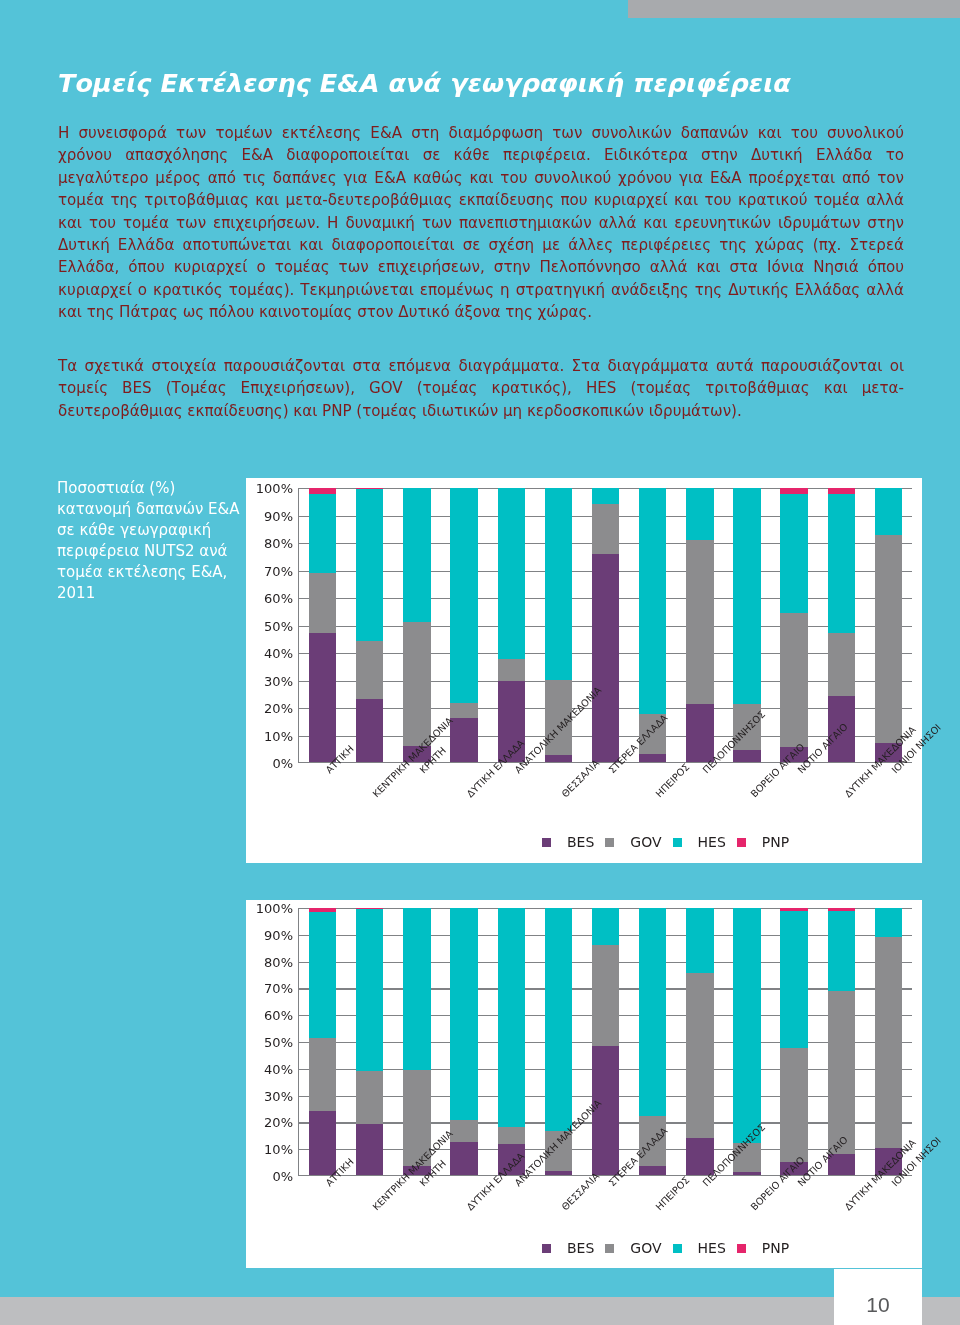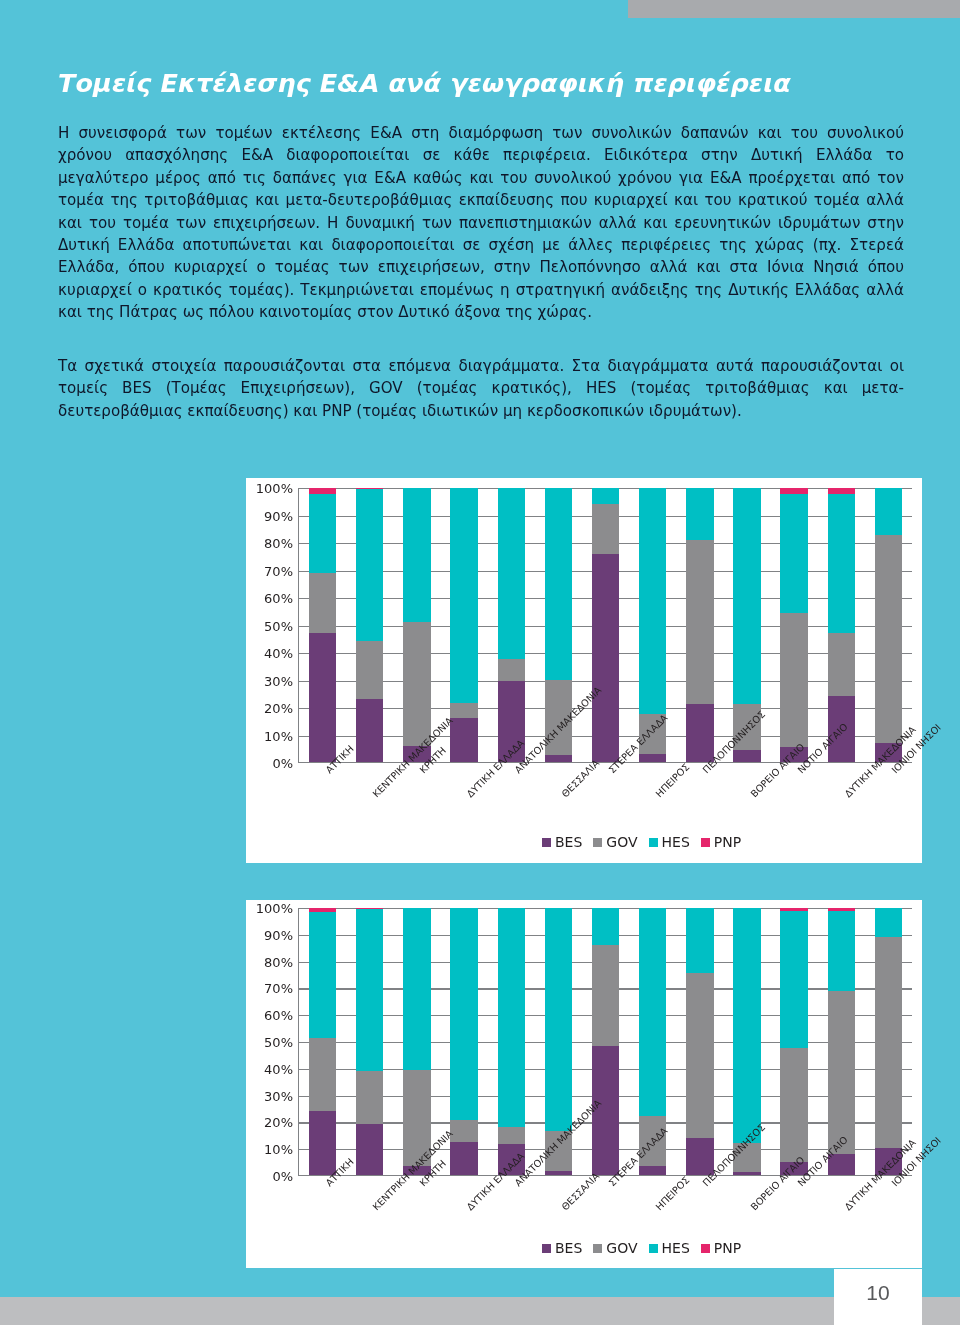--- a/index.html
+++ b/index.html
@@ -20,38 +20,38 @@
     background: #a8aaad;
   }
   .bottom-gray-bar {
     position: absolute; left: 0; bottom: 0; width: 960px; height: 28px;
     background: #bdbec0;
   }
   .page-num-box {
     position: absolute; right: 38px; bottom: 0; width: 88px; height: 56px;
     background: #ffffff;
     display: flex; align-items: flex-end; justify-content: center;
-    padding-bottom: 20px;
+    padding-bottom: 8px;
   }
   .page-num {
     font-size: 21px; color: #58595b; font-family: "Liberation Sans", sans-serif;
   }
 
   
   .content { position: absolute; left: 0; top: 0; width: 960px; }
   h1.title {
     position: absolute; left: 58px; top: 68px;
     font-size: 25.5px; font-style: italic; font-weight: 600;
     color: #ffffff; letter-spacing: .1px;
     font-family: "DejaVu Sans", sans-serif;
     white-space: nowrap;
   }
   .para {
     position: absolute; left: 58px; width: 846px;
-    color: #0f172a; font-size: 15.1px; line-height: 22.4px;
+    color: #7f1d1d; font-size: 15.1px; line-height: 22.4px;
     text-align: justify;
     font-family: "DejaVu Sans", sans-serif;
   }
   #para1 { top: 122px; }
   #para2 { top: 355px; }
 
   
   .chart-caption {
     position: absolute;
     color: #ffffff; font-size: 15px; line-height: 21px;
@@ -118,35 +118,36 @@
   }
   .x-label.alt { top: 26px; }
 
   
   .legend {
     position: absolute;
     display: flex; gap: 11px; align-items: center;
   }
   .legend-item { display: flex; align-items: center; gap: 4px; }
   .legend-swatch { width: 9px; height: 9px; display: inline-block; }
-  .legend-label { font-size: 14px; color: #231f20; font-family: "DejaVu Sans", sans-serif; }
+  .legend-label { font-size: 14px; color: #231f20; font-family: "DejaVu Sans", sans-serif; margin-left: 12px; }
 </style>
 </head>
 <body>
 
 <div id="page">
 
   <div class="top-gray-bar"></div>
 
   <div class="content">
     <h1 class="title">Τομείς Εκτέλεσης Ε&amp;Α ανά γεωγραφική περιφέρεια</h1>
     <p class="para" id="para1">Η συνεισφορά των τομέων εκτέλεσης Ε&amp;Α στη διαμόρφωση των συνολικών δαπανών και του συνολικού χρόνου απασχόλησης Ε&amp;Α διαφοροποιείται σε κάθε περιφέρεια.  Ειδικότερα στην Δυτική Ελλάδα το μεγαλύτερο μέρος από τις δαπάνες για Ε&amp;Α καθώς και του συνολικού χρόνου για Ε&amp;Α προέρχεται από τον τομέα της τριτοβάθμιας και μετα-δευτεροβάθμιας εκπαίδευσης που κυριαρχεί και του κρατικού τομέα αλλά και του τομέα των επιχειρήσεων. Η δυναμική των πανεπιστημιακών αλλά και ερευνητικών ιδρυμάτων στην Δυτική Ελλάδα αποτυπώνεται και διαφοροποιείται σε σχέση με άλλες περιφέρειες της χώρας (πχ. Στερεά Ελλάδα, όπου κυριαρχεί ο τομέας των επιχειρήσεων,  στην Πελοπόννησο αλλά και στα Ιόνια Νησιά όπου κυριαρχεί ο κρατικός τομέας). Τεκμηριώνεται επομένως η στρατηγική ανάδειξης της Δυτικής Ελλάδας αλλά και της Πάτρας ως πόλου καινοτομίας στον Δυτικό άξονα της χώρας.</p>
     <p class="para" id="para2">Τα σχετικά στοιχεία παρουσιάζονται στα επόμενα διαγράμματα. Στα διαγράμματα αυτά παρουσιάζονται οι τομείς BES (Τομέας Επιχειρήσεων), GOV (τομέας κρατικός), HES (τομέας τριτοβάθμιας και μετα-δευτεροβάθμιας εκπαίδευσης) και PNP (τομέας ιδιωτικών μη κερδοσκοπικών ιδρυμάτων).</p>
   </div>
 
+  <div class="chart-caption" id="cap1">Ποσοστιαία (%) κατανομή δαπανών Ε&amp;Α σε κάθε γεωγραφική περιφέρεια NUTS2 ανά τομέα εκτέλεσης Ε&amp;Α, 2011</div>
 
   <div class="chart-frame" id="chart1">
     <div class="plot-wrap">
         <div class="y-axis" style="height: 285px;">
           <div class="y-tick" style="top: 10px;">100%</div>
           <div class="y-tick" style="top: 37.5px;">90%</div>
           <div class="y-tick" style="top: 65px;">80%</div>
           <div class="y-tick" style="top: 92.5px;">70%</div>
           <div class="y-tick" style="top: 120px;">60%</div>
           <div class="y-tick" style="top: 147.5px;">50%</div>

